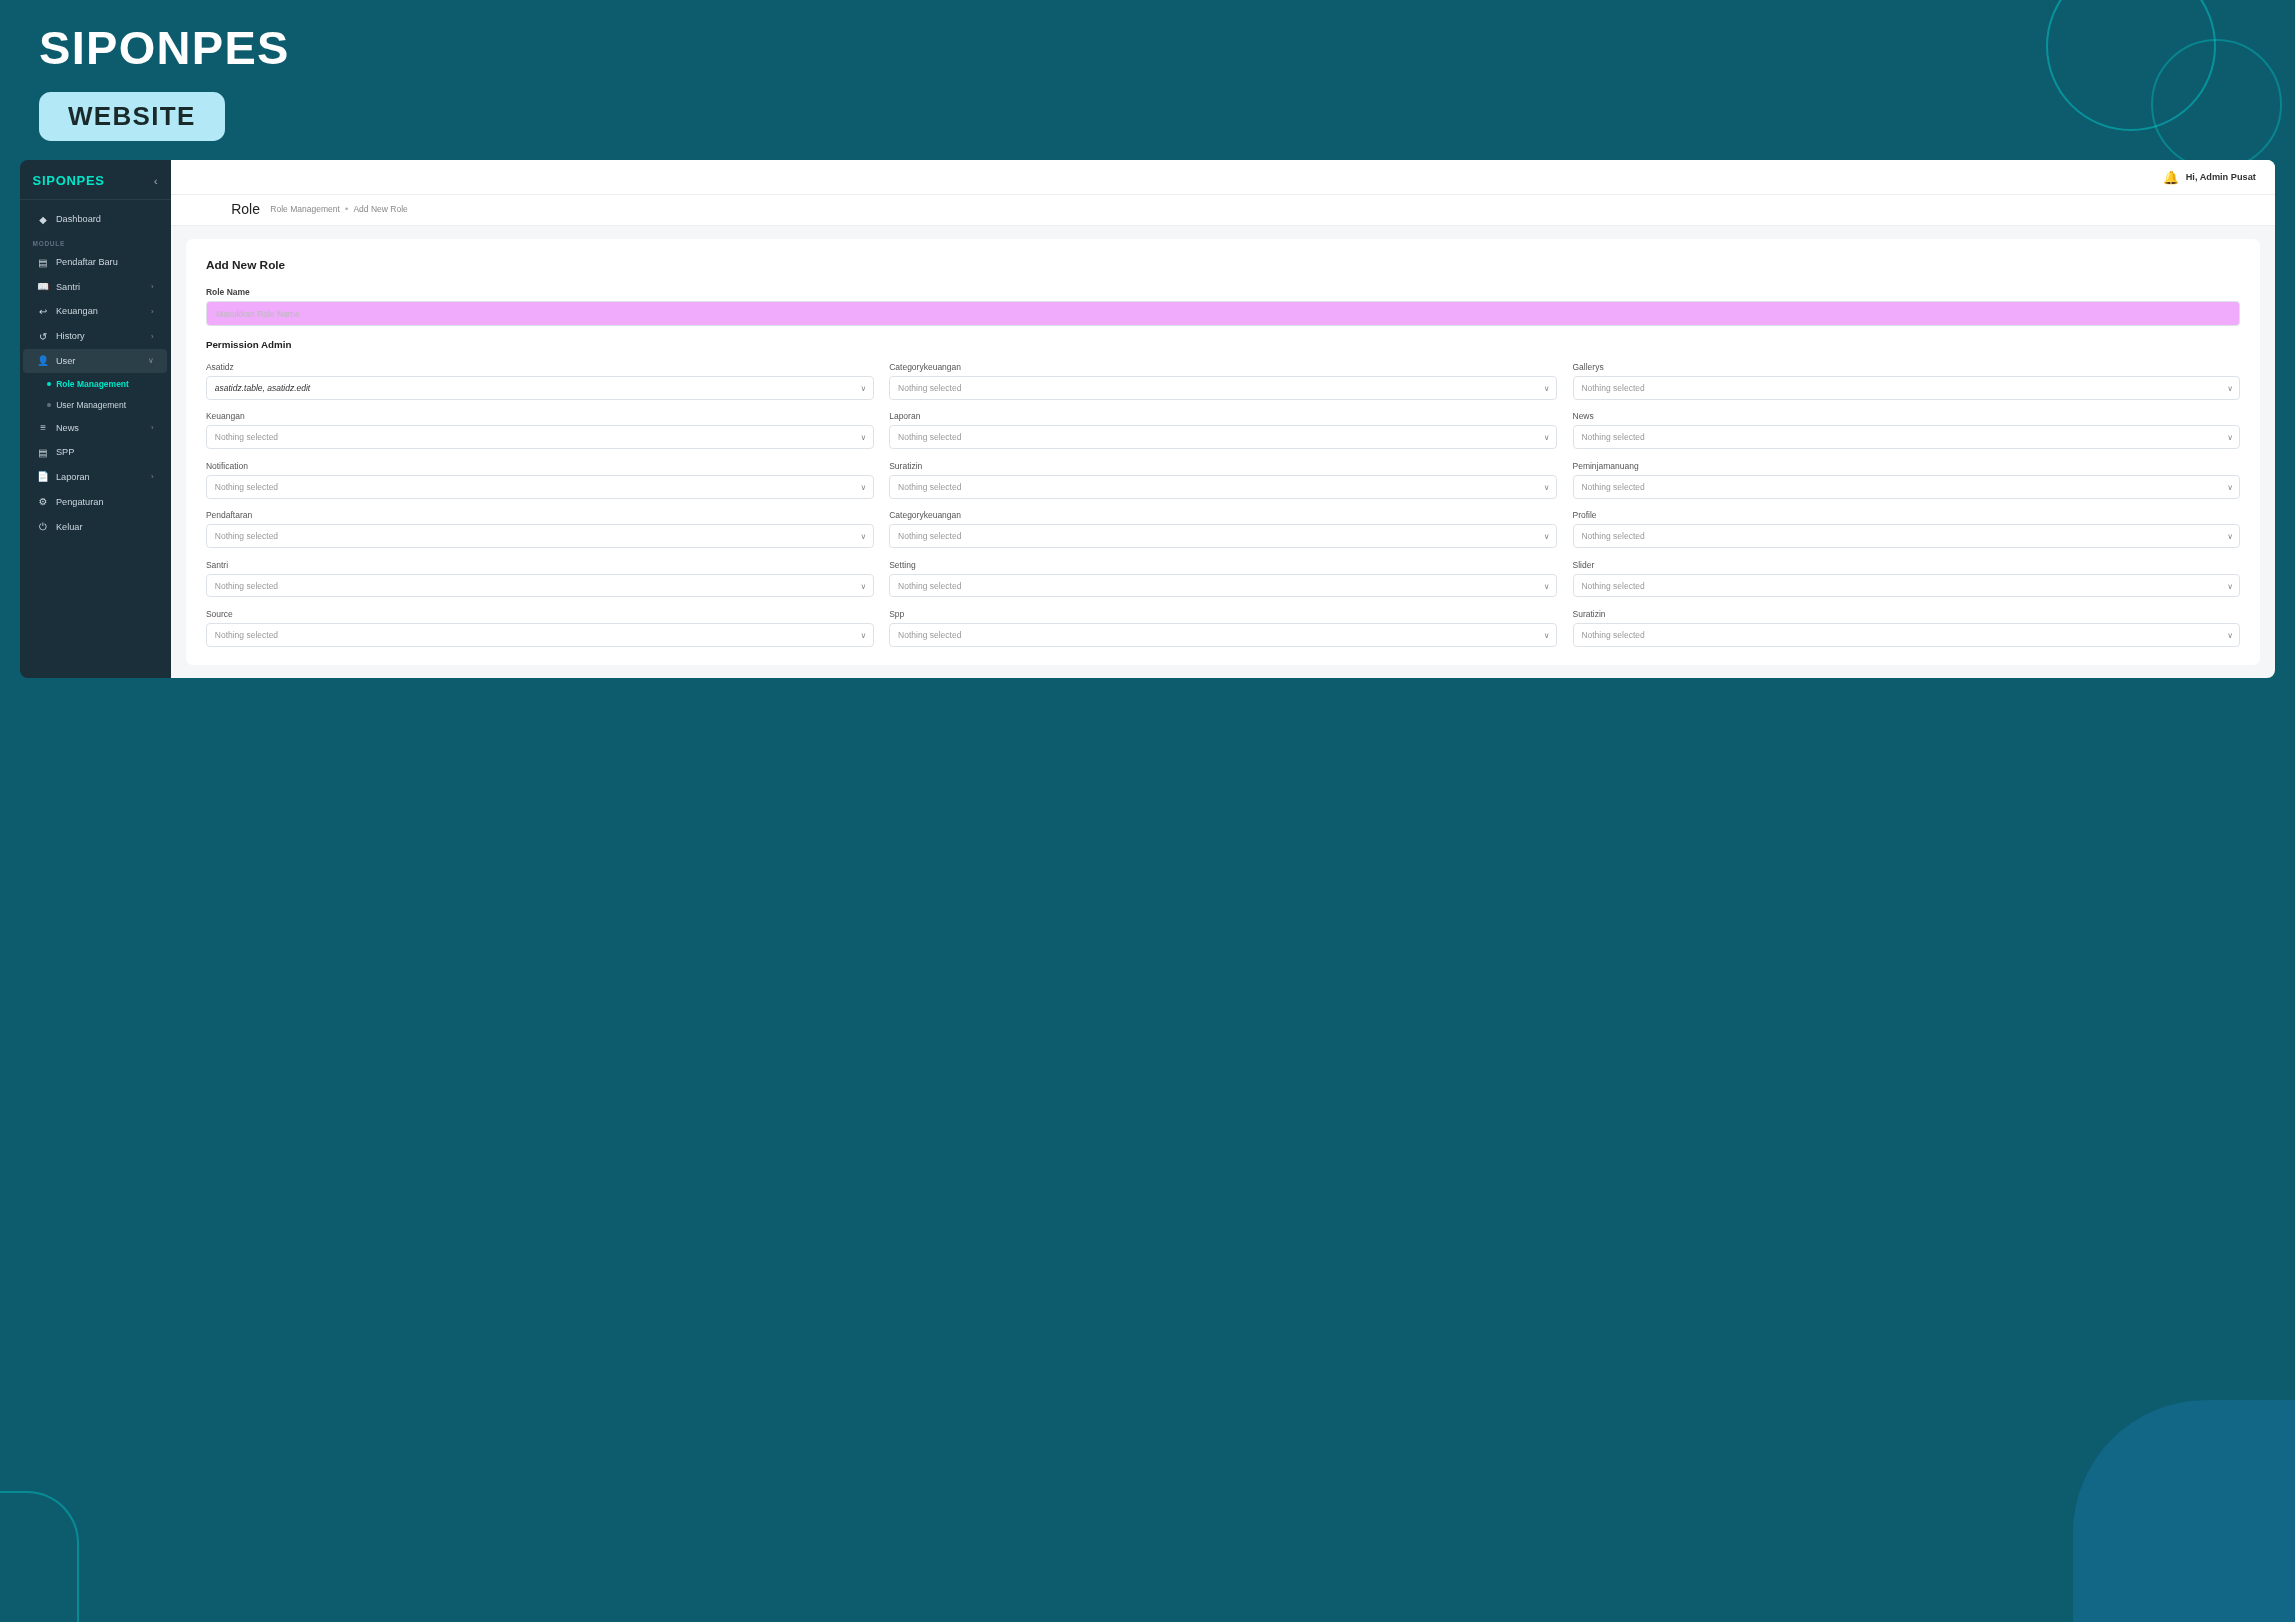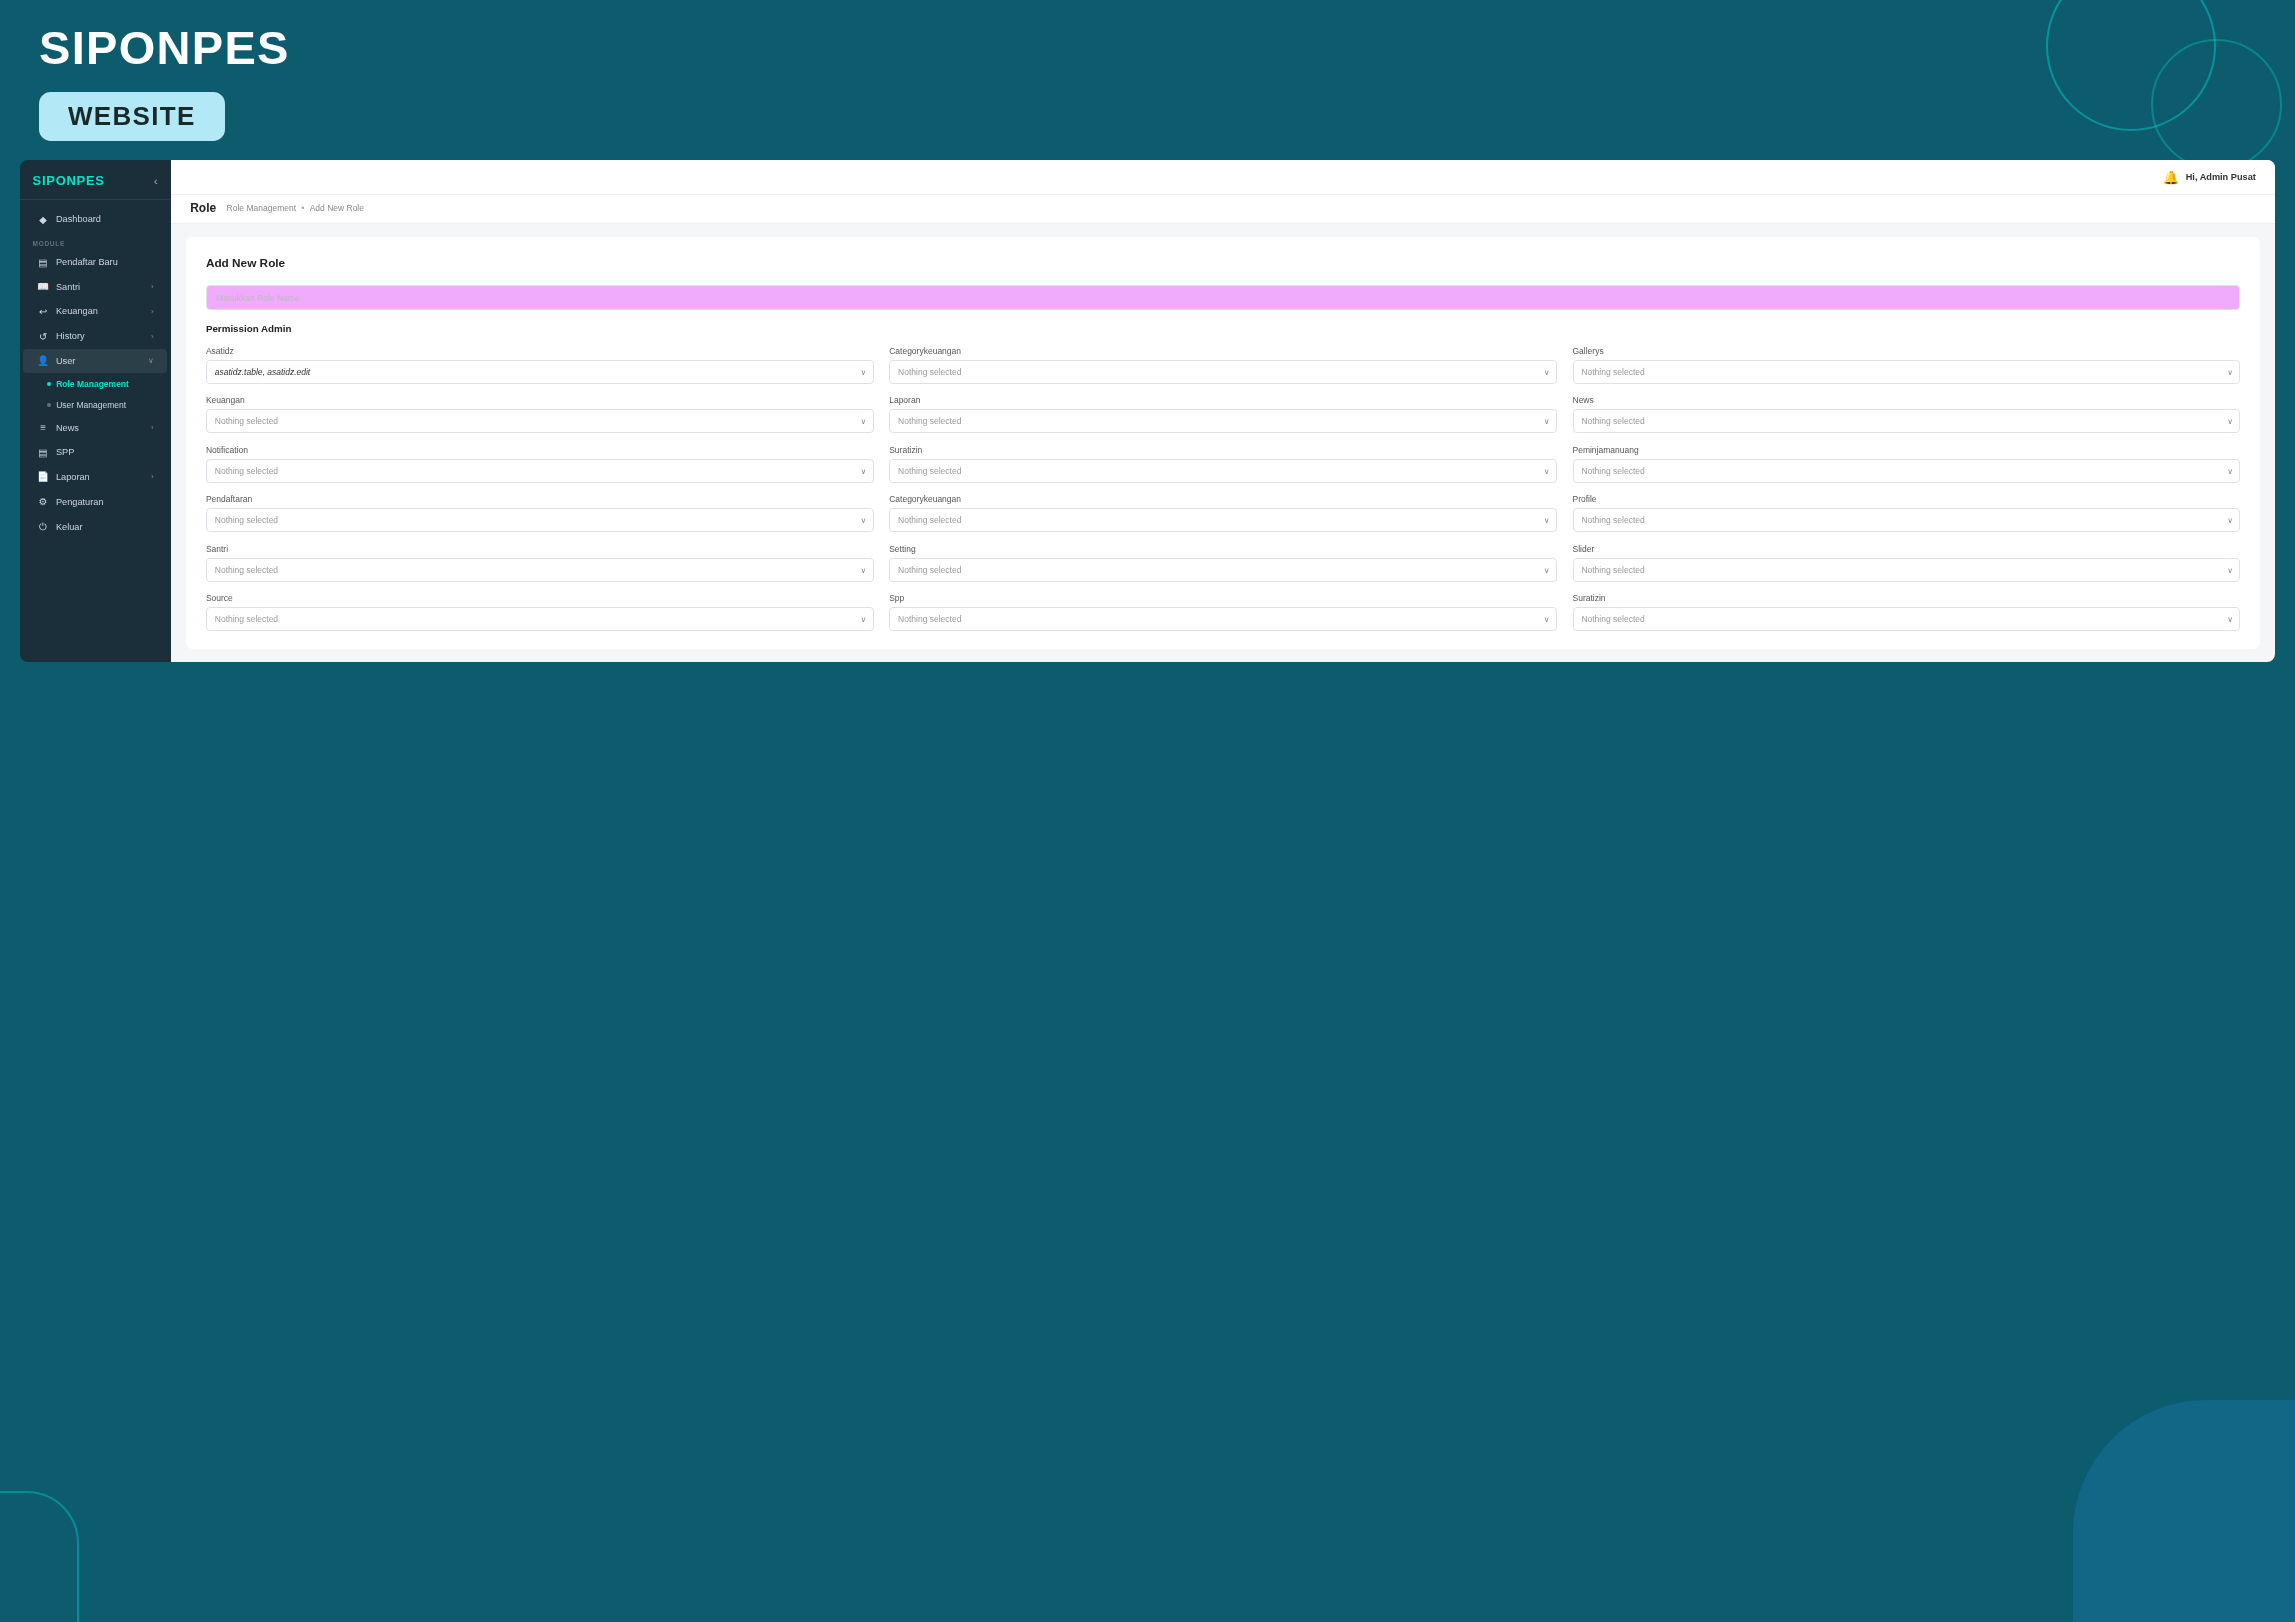--- a/index.html
+++ b/index.html
@@ -183,21 +183,21 @@
 
     
     .breadcrumb-bar {
       background: #fff;
       padding: 6.5px 19.6px 7.9px 19.6px;
       display: flex;
       align-items: center;
       gap: 5.2px;
       border-bottom: 0.7px solid #eee;
     }
-    .breadcrumb-current { font-size: 12px; font-weight: 700; color: #222; }
+    .breadcrumb-current { font-size: 14px; font-weight: 400; color: #222; margin-left: 41px; }
     .breadcrumb-sep { color: #aaa; font-size: 9.2px; }
     .breadcrumb-link { font-size: 8.5px; color: #888; }
     .breadcrumb-sub { font-size: 8.5px; color: #888; }
 
     
     .form-container {
       flex: 1;
       padding: 13px 15.7px;
       overflow-y: auto;
     }
@@ -395,20 +395,21 @@
       <span class="breadcrumb-link">Role Management</span>
       <span class="breadcrumb-sep">•</span>
       <span class="breadcrumb-sub">Add New Role</span>
     </div>
 
     <div class="form-container">
       <div class="form-card">
         <div class="form-title">Add New Role</div>
 
         <div class="form-group">
+          <label class="form-label">Role Name</label>
           <input class="form-input" type="text" placeholder="Masukkan Role Name" style="">
         </div>
 
         <div class="permission-title">Permission Admin</div>
 
         <div class="permission-grid" id="permission-grid">
 
         <div class="permission-item">
               <span class="permission-label">Asatidz</span>
               <div class="select-wrapper"><select class="select-dropdown has-value"><option>asatidz.table, asatidz.edit</option></select><span class="select-arrow">∨</span></div>

